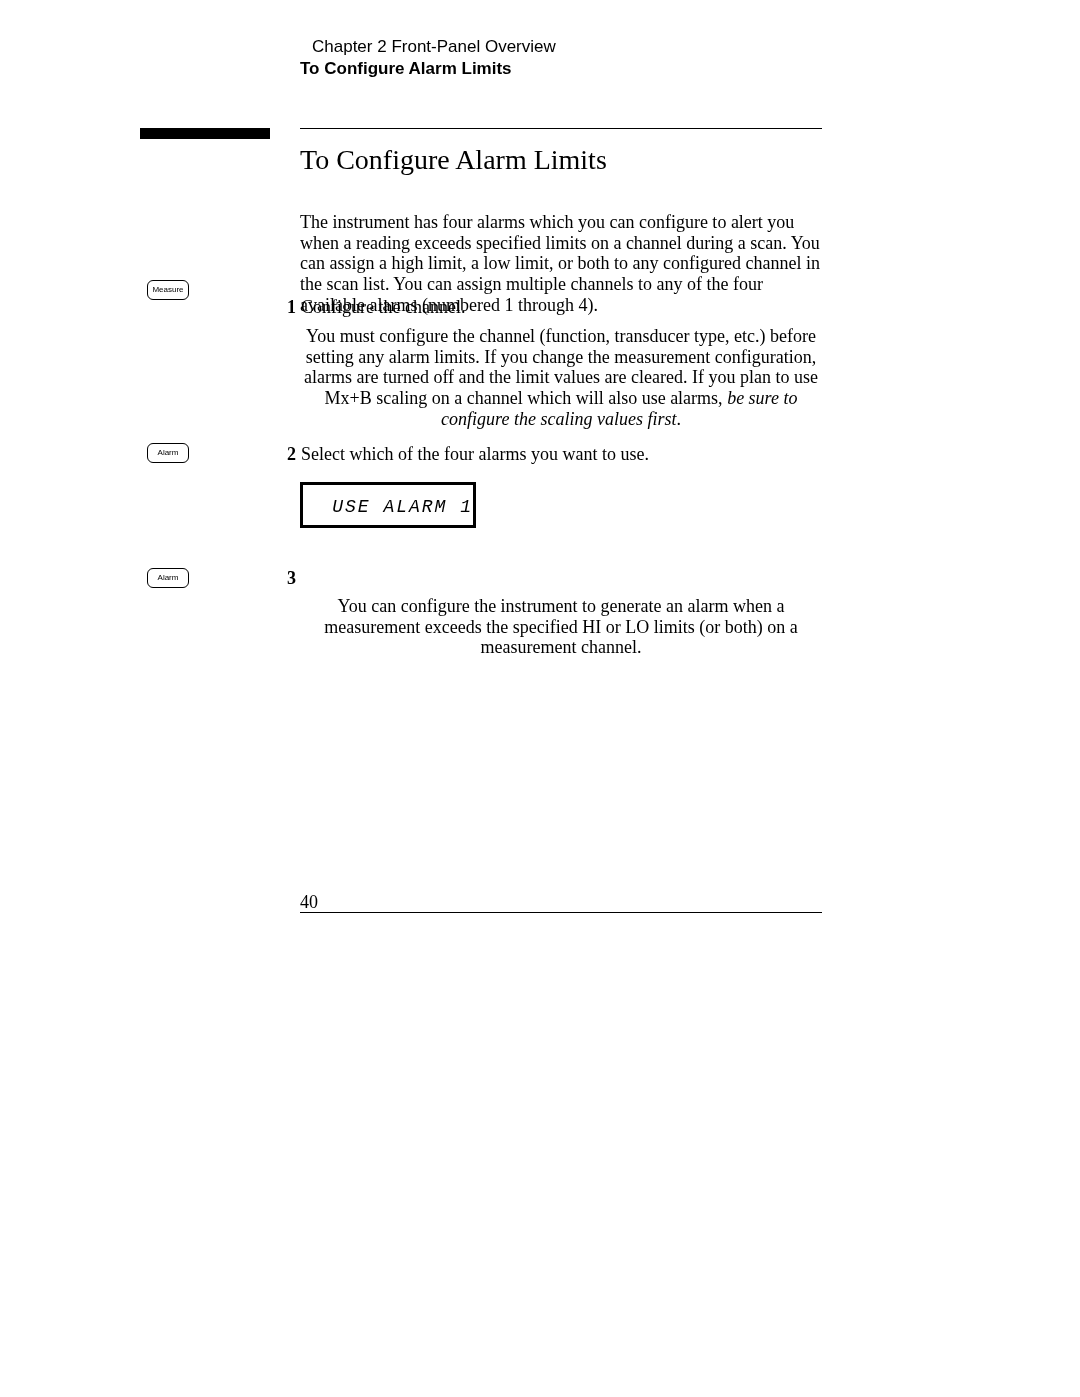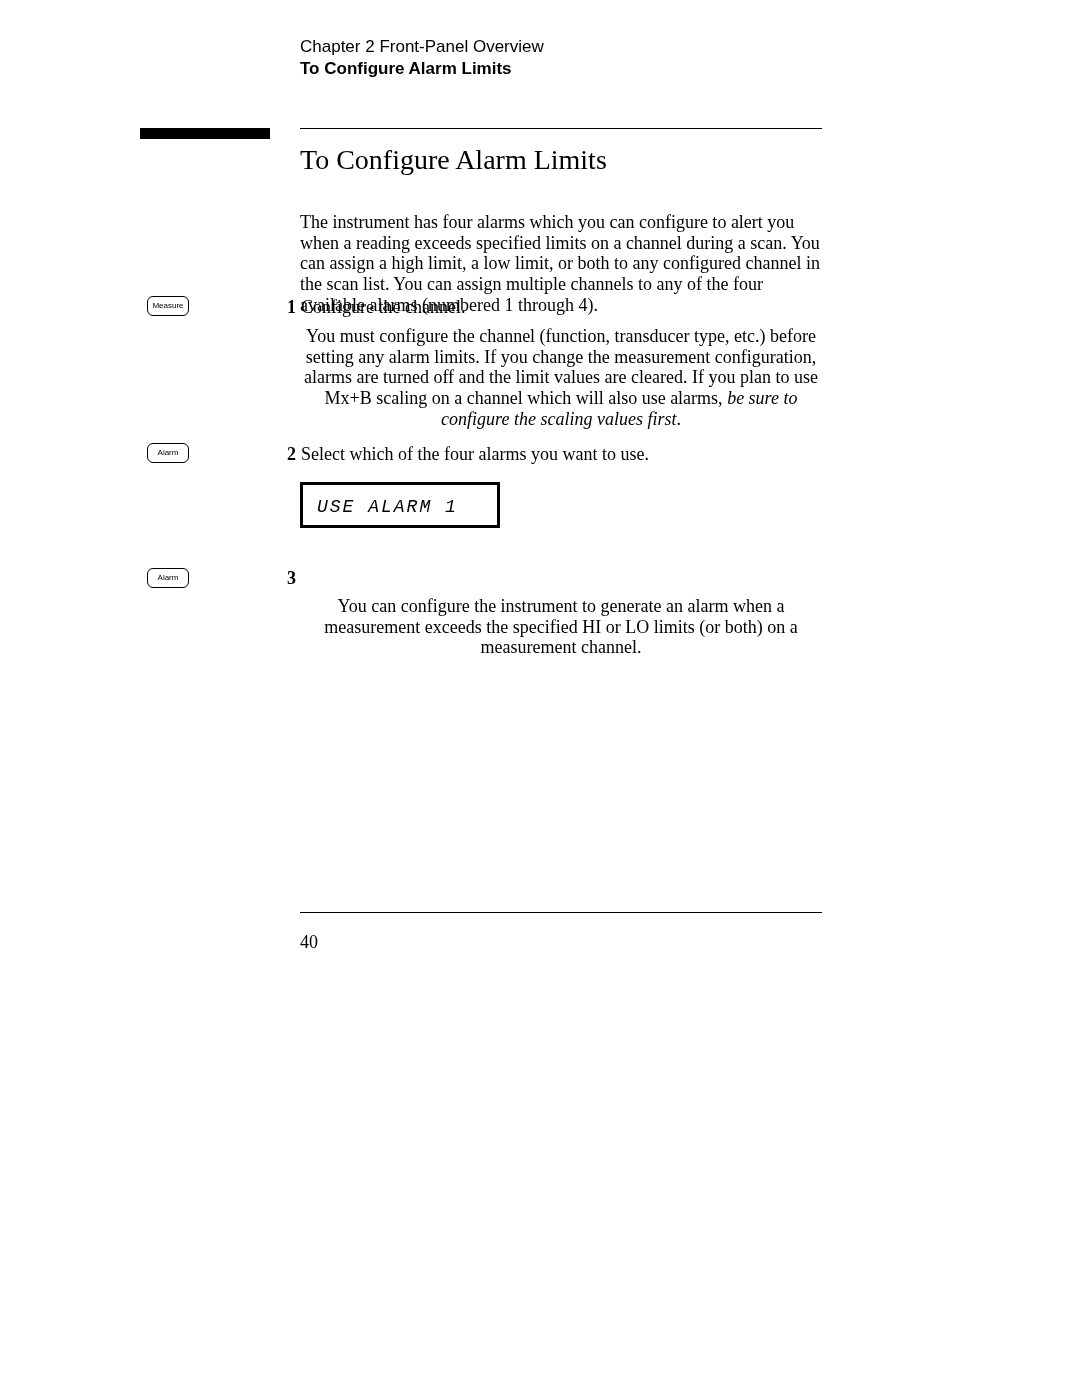--- a/index.html
+++ b/index.html
@@ -16,21 +16,21 @@
     height: 1397px;
   }
   .header {
     position: absolute;
     left: 300px;
     top: 36px;
     font-family: Arial, Helvetica, sans-serif;
     font-size: 17px;
     line-height: 1.3;
   }
-  .header .chapter { font-weight: 400; }
+  .header .chapter { font-weight: 400; margin-left: 12px; }
   .header .section { font-weight: 700; }
 
   
   .sidebar-block {
     position: absolute;
     left: 140px;
     top: 128px;
     width: 130px;
     height: 11px;
     background: #000;
@@ -105,56 +105,57 @@
     width: 40px;
     height: 18px;
     border: 1.4px solid #000;
     border-radius: 6px;
     font-family: Arial, Helvetica, sans-serif;
     font-size: 8px;
     line-height: 18px;
     text-align: center;
     background: #fff;
   }
-  .key-measure { top: 296px; }
+  .key-measure { top: 280px; }
   .key-alarm1  { top: 443px; }
   .key-alarm2  { top: 568px; }
 
   
   .lcd-box {
     position: absolute;
     left: 300px;
-    width: 200px;
+    width: 176px;
     height: 46px;
     border: 3px solid #000;
     box-sizing: border-box;
     font-family: "Courier New", monospace;
     font-style: italic;
     font-size: 18px;
     letter-spacing: 2px;
     padding-left: 14px;
     padding-top: 12px;
+    text-align: right;
   }
   .lcd1 { top: 482px; }
   .lcd2 { top: 670px; }
 
   
   .bottom-rule {
     position: absolute;
     left: 300px;
     top: 912px;
     width: 522px;
     border: 0;
     border-top: 1px solid #000;
     margin: 0;
   }
   .page-number {
     position: absolute;
     left: 300px;
-    top: 932px;
+    top: 892px;
     font-size: 18px;
   }
 </style>
 </head>
 <body>
 
 <div class="page">
 
   <div class="header">
     <div class="chapter">Chapter 2  Front-Panel Overview</div>

